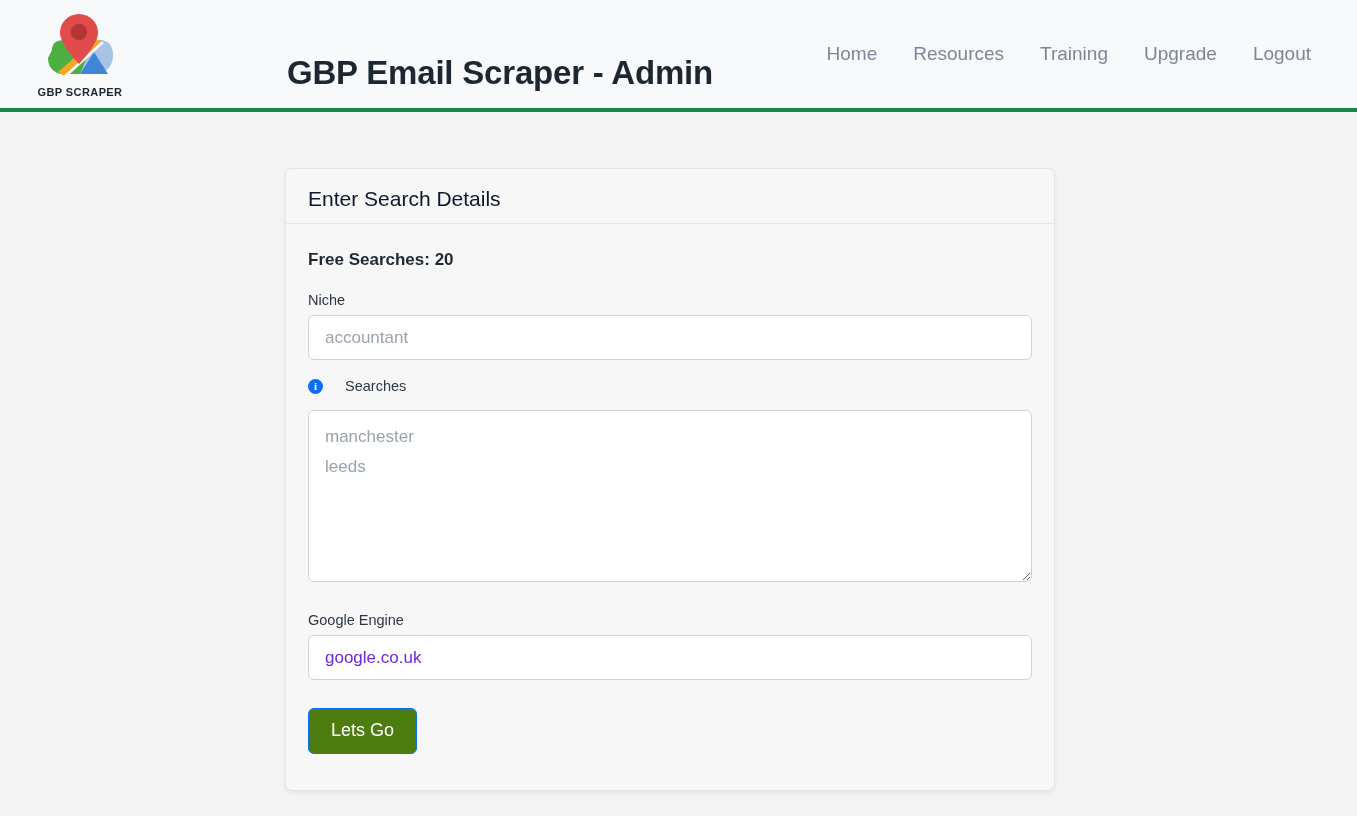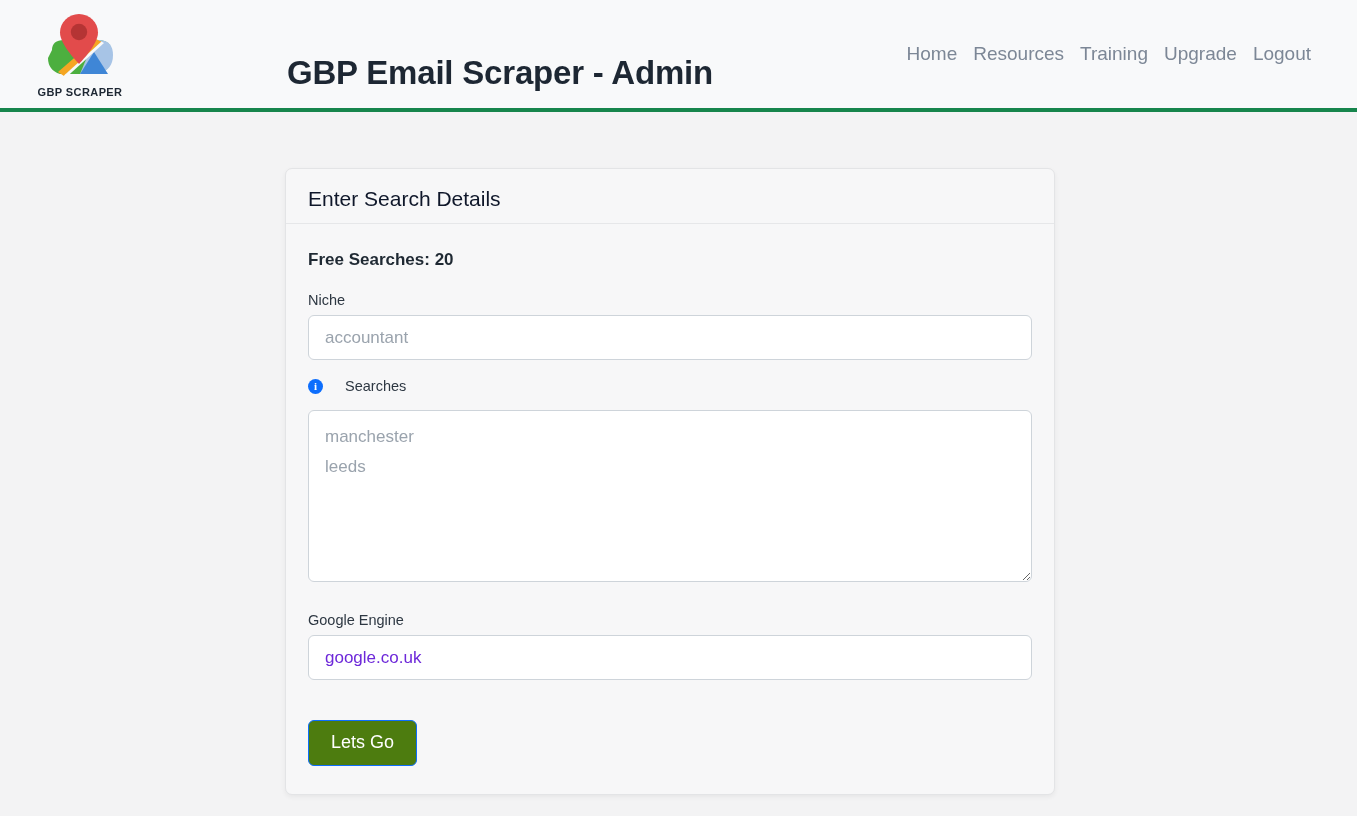--- a/index.html
+++ b/index.html
@@ -41,21 +41,21 @@
     font-weight: 600;
     letter-spacing: -0.2px;
     color: #1d2733;
     white-space: nowrap;
   }
   .main-nav {
     position: absolute;
     right: 46px;
     top: 43px;
     display: flex;
-    gap: 16px;
+    gap: 36px;
     align-items: baseline;
   }
   .nav-link {
     font-size: 19px;
     color: #7c8796;
     text-decoration: none;
     white-space: nowrap;
     cursor: pointer;
   }
 
@@ -81,21 +81,21 @@
     padding: 18px 22px 13px 22px;
     border-bottom: 1px solid #e6e7e9;
   }
   .card-title {
     font-size: 21px;
     font-weight: 400;
     color: #0f172a;
     line-height: 1.1;
   }
   .card-body {
-    padding: 20px 22px 28px 22px;
+    padding: 20px 22px 36px 22px;
   }
   .free-searches {
     font-size: 17px;
     font-weight: bold;
     color: #1f2933;
     margin: 6px 0 22px 0;
   }
 
   .field-label {
     font-size: 14.5px;
@@ -155,21 +155,21 @@
     background: #ffffff;
     border: 1px solid #ced4da;
     border-radius: 6px;
     outline: none;
     resize: vertical;
     margin-top: 16px;
   }
   .locations-area::placeholder { color: #9aa3ad; opacity: 1; }
 
   .field-block { margin-bottom: 18px; }
-  .field-block:last-of-type { margin-bottom: 16px; }
+  .field-block:last-of-type { margin-bottom: 4px; }
 
   .spacer-gap { height: 12px; }
 
   .submit-button {
     margin-top: 24px;
     display: inline-block;
     padding: 11px 22px;
     font-size: 18px;
     font-family: "Liberation Sans", sans-serif;
     color: #ffffff;

